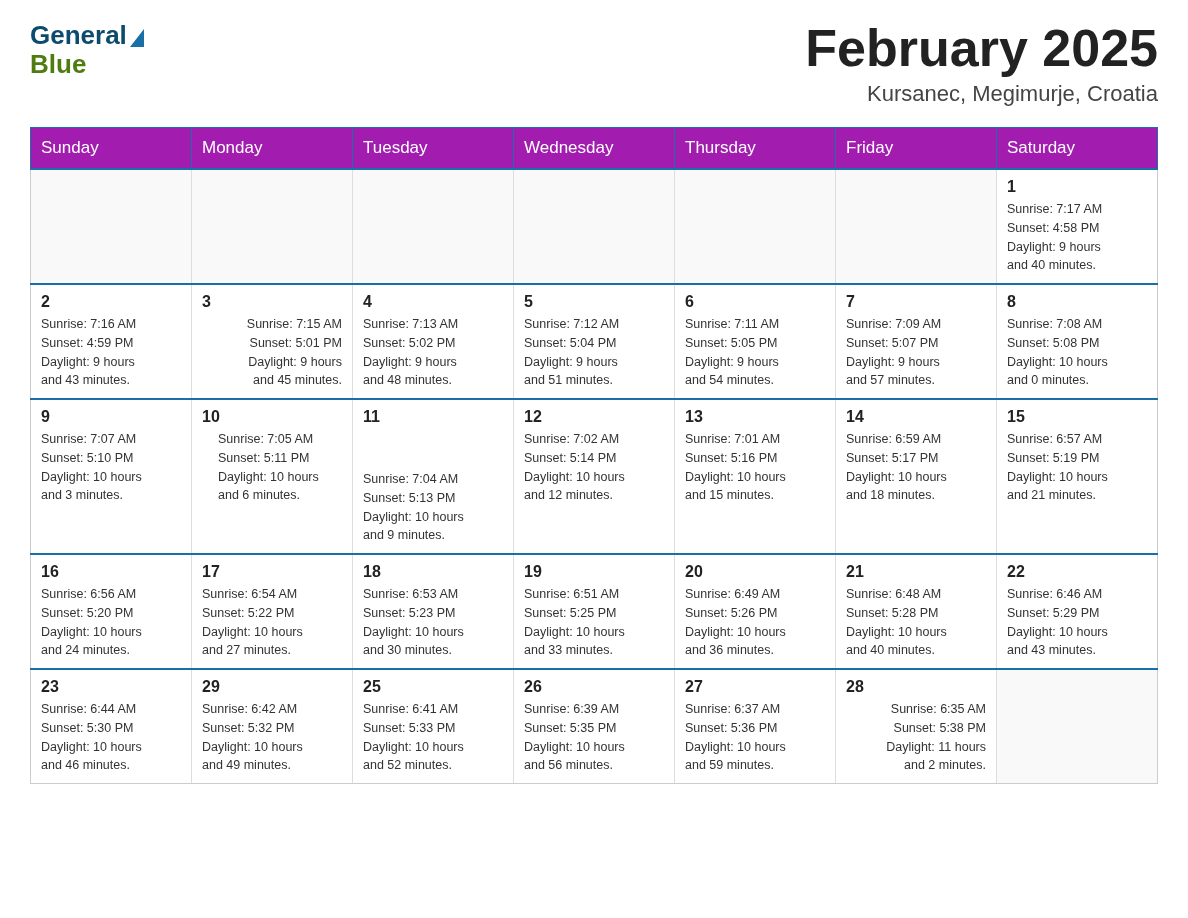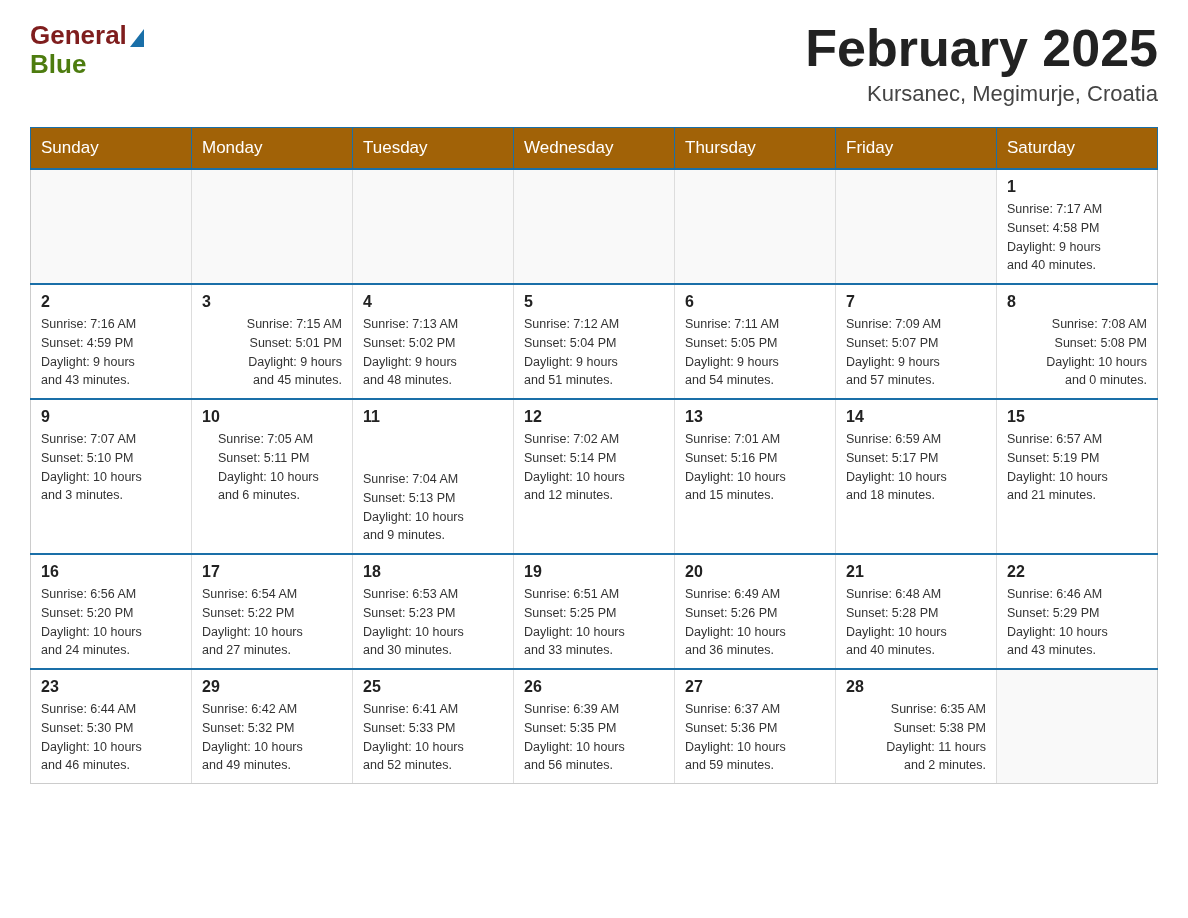--- a/index.html
+++ b/index.html
@@ -21,21 +21,21 @@
       flex-direction: column;
       align-items: flex-start;
     }
     .logo-top {
       display: flex;
       align-items: center;
     }
     .logo-general {
       font-size: 26px;
       font-weight: bold;
-      color: #7f1d1d;
+      color: #0c4a6e;
     }
     .logo-triangle {
       width: 0;
       height: 0;
       border-left: 14px solid transparent;
       border-bottom: 18px solid #1a6fa8;
       margin-left: 3px;
       margin-top: 4px;
     }
     .logo-blue {
@@ -56,21 +56,21 @@
     .location {
       font-size: 22px;
       color: #444;
       margin-top: 4px;
     }
     .calendar {
       width: 100%;
       border-collapse: collapse;
     }
     .calendar th {
-      background-color: #a16207;
+      background-color: #a21caf;
       color: #fff;
       font-size: 17px;
       font-weight: normal;
       padding: 10px 10px;
       text-align: left;
       border: 1px solid #1a6fa8;
     }
     .calendar td {
       vertical-align: top;
       padding: 8px 10px;
@@ -184,21 +184,21 @@
         </td>
         <td>
           <div class="day-num">7</div>
           <div class="day-info" style="white-space: pre-line;">Sunrise: 7:09 AM
 Sunset: 5:07 PM
 Daylight: 9 hours
 and 57 minutes.</div>
         </td>
         <td>
           <div class="day-num">8</div>
-          <div class="day-info" style="white-space: pre-line; text-align: right;">Sunrise: 7:08 AM
+          <div class="day-info" style="white-space: pre-line;">Sunrise: 7:08 AM
 Sunset: 5:08 PM
 Daylight: 10 hours
 and 0 minutes.</div>
         </td>
       </tr>
       <tr>
         <td>
           <div class="day-num">9</div>
           <div class="day-info" style="white-space: pre-line;">Sunrise: 7:07 AM
 Sunset: 5:10 PM

